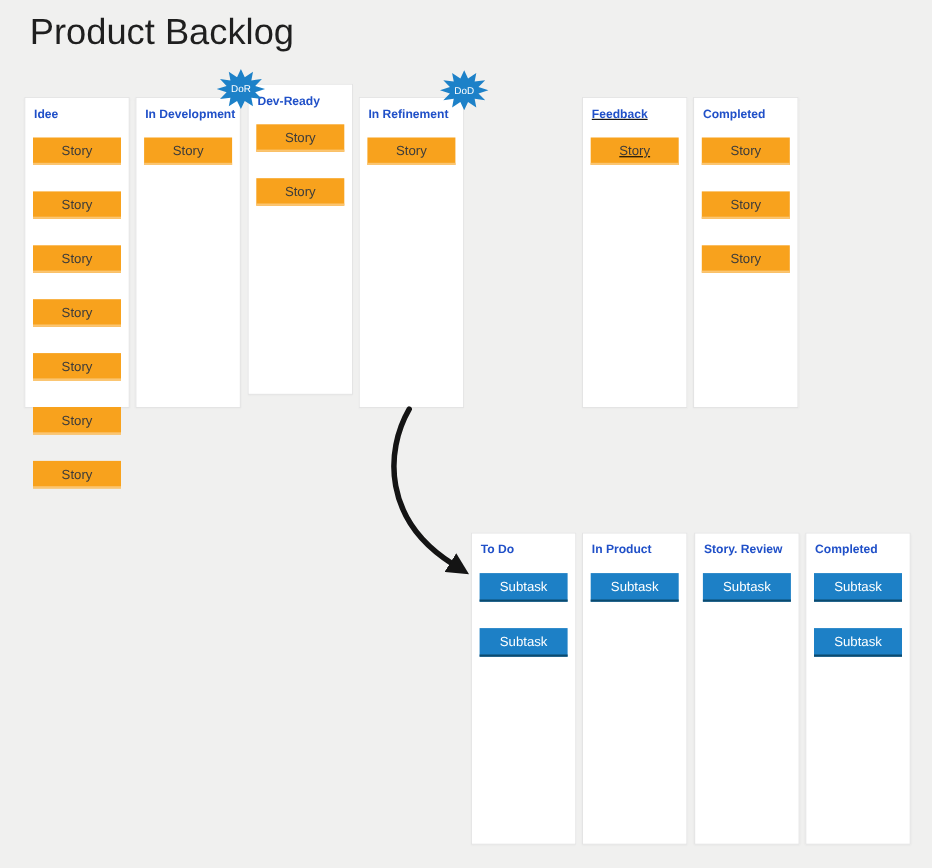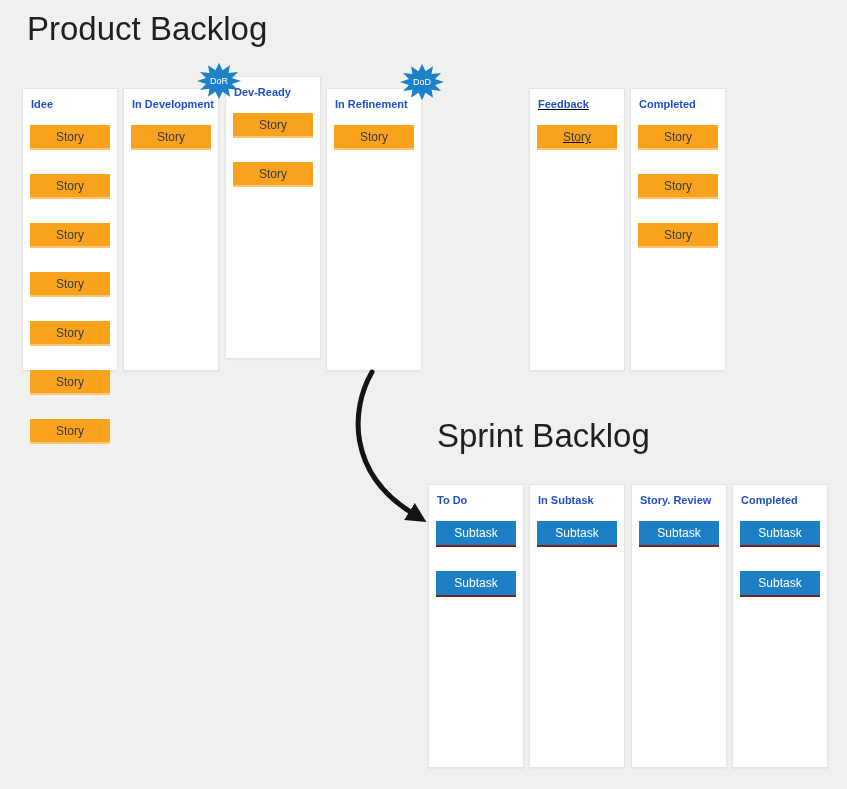--- a/index.html
+++ b/index.html
@@ -12,21 +12,21 @@
   .board-title{position:absolute;font-size:33px;font-weight:400;color:var(--title);white-space:nowrap;}
   .column{position:absolute;width:96px;height:283px;background:var(--col-bg);
     border:1px solid #e4e4e4;box-sizing:border-box;box-shadow:0 1px 2px rgba(0,0,0,0.05);}
   .column-header{margin:8px 0 0 8px;font-size:11px;line-height:14px;font-weight:bold;
     color:var(--header);white-space:nowrap;}
   .cards{margin-top:14px;display:flex;flex-direction:column;align-items:center;gap:24px;}
   .card{width:80px;height:25px;line-height:24px;text-align:center;font-size:12px;
     box-sizing:border-box;flex:0 0 auto;cursor:pointer;}
   .story{background:var(--story);color:#3b3b3b;border-bottom:2px solid #fbc571;}
   .subtask{background:var(--subtask);color:#ffffff;height:26px;line-height:25px;
-    border-bottom:2px solid #7f1d1d;}
+    border-bottom:2px solid #0c4a6e;}
   .badge{position:absolute;width:48px;height:38px;z-index:3;}
   .badge svg{position:absolute;left:0;top:0;width:48px;height:38px;}
   .badge .badge-label{position:absolute;left:0;top:0;width:48px;height:38px;display:flex;
     align-items:center;justify-content:center;color:#ffffff;font-size:9px;font-weight:normal;}
   .arrow-svg{position:absolute;left:330px;top:350px;width:130px;height:185px;z-index:2;}
 </style>
 </head>
 <body>
 
 <div class="stage">
@@ -95,31 +95,30 @@
 
   <svg class="arrow-svg" viewBox="0 0 130 185">
     <defs>
       <marker id="ah" markerUnits="userSpaceOnUse" markerWidth="22" markerHeight="20" refX="3" refY="10" orient="auto">
         <path d="M0,0 L20,10 L0,20 Z" fill="var(--arrow)"></path>
       </marker>
     </defs>
     <path d="M42,22 C20,60 18,123 82,163" fill="none" stroke="var(--arrow)" stroke-width="5" stroke-linecap="round" marker-end="url(#ah)"></path>
   </svg>
 
-  <div class="board-title" style="left:437px;top:417px;">Sprint Backlog</div>
 
   <div class="column" style="left:428px;top:484px;height:284px;">
     <div class="column-header">To Do</div>
     <div class="cards">
         <div class="card subtask">Subtask</div>
         <div class="card subtask">Subtask</div>
       </div>
   </div>
   <div class="column" style="left:529px;top:484px;height:284px;">
-    <div class="column-header">In Subtask</div>
+    <div class="column-header">In Product</div>
     <div class="cards">
         <div class="card subtask">Subtask</div>
       </div>
   </div>
   <div class="column" style="left:631px;top:484px;height:284px;">
     <div class="column-header">Story. Review</div>
     <div class="cards">
         <div class="card subtask">Subtask</div>
       </div>
   </div>

